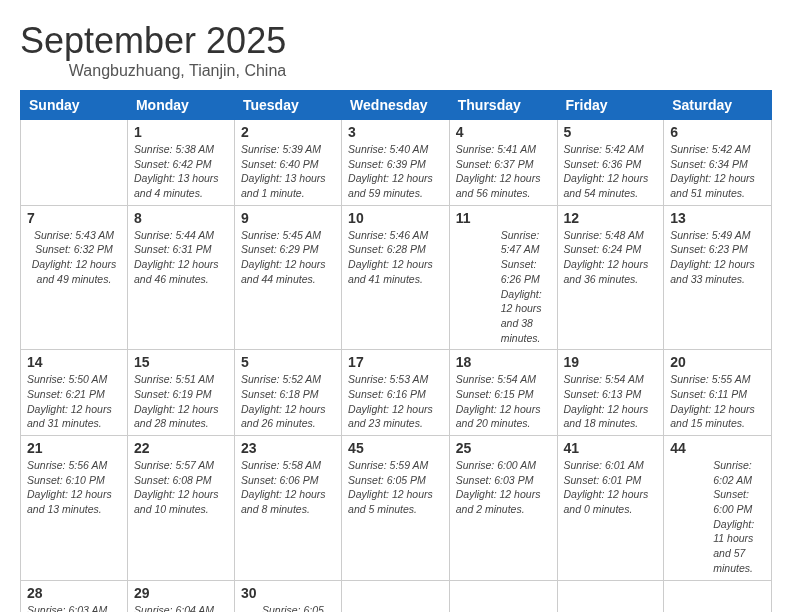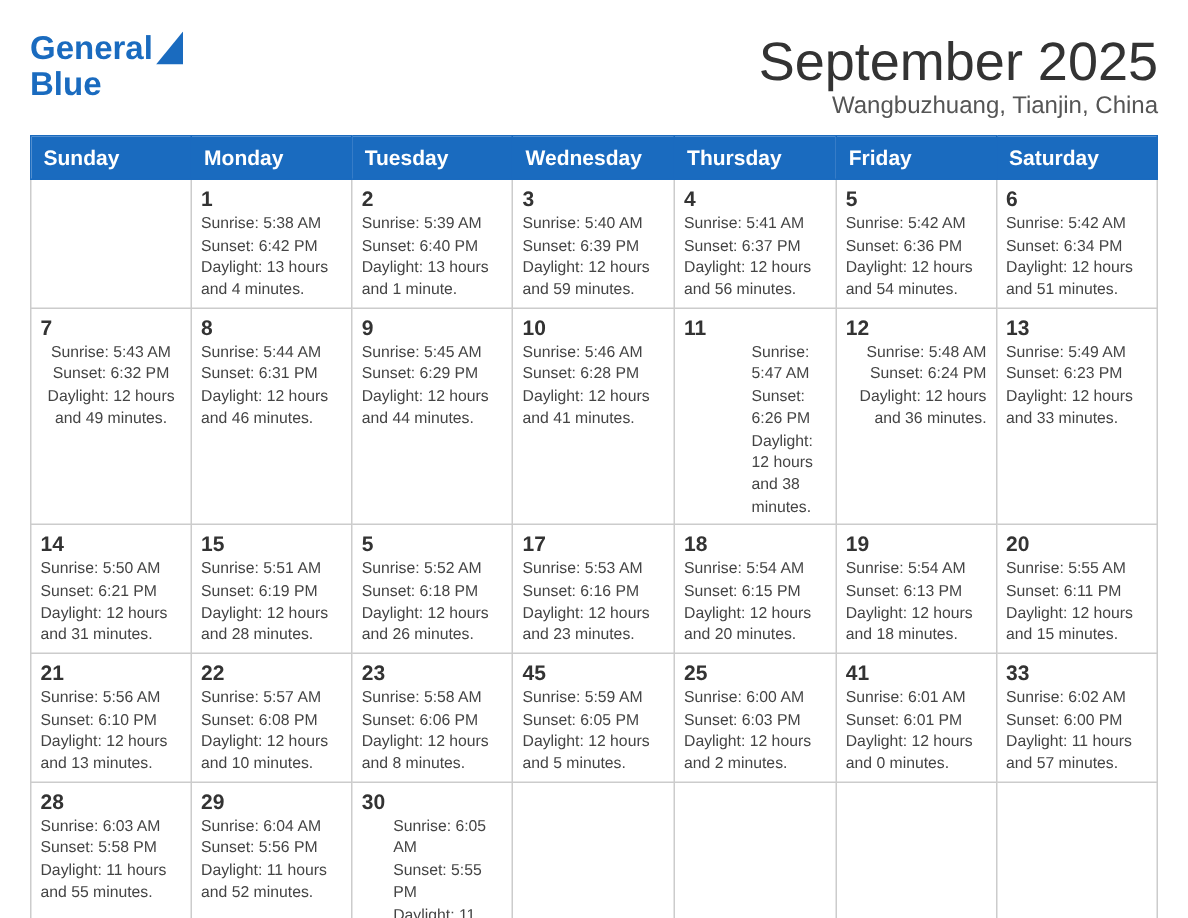--- a/index.html
+++ b/index.html
@@ -67,43 +67,33 @@
     .day-number {
       font-size: 14px;
       font-weight: bold;
       margin-bottom: 2px;
       display: block;
     }
     .day-info {
       font-size: 10.5px;
       line-height: 1.4;
       color: #444;
+      font-style: italic;
     }
     .empty-cell {
       background: #fff;
     }
     .last-row td {
       min-height: 60px;
     }
   </style>
 </head>
 <body>
 
 <div class="header">
-  <div class="logo">
-    <div style="display:flex;flex-direction:column;align-items:flex-start;">
-      <div style="display:flex;align-items:center;">
-        <span class="logo-text"><span>General</span></span>
-        <svg width="18" height="22" viewBox="0 0 18 22" style="margin-left:2px;">
-          <polygon points="0,22 18,22 18,0" fill="#1a6bbf"></polygon>
-        </svg>
-      </div>
-      <span class="logo-text" style="color:#1a6bbf;">Blue</span>
-    </div>
-  </div>
   <div class="title-block">
     <div class="month-title">September 2025</div>
     <div class="location-title">Wangbuzhuang, Tianjin, China</div>
   </div>
 </div>
 
 <table class="calendar">
   <thead>
     <tr>
     <th>Sunday</th>
@@ -192,21 +182,21 @@
         </td>
         <td>
           <span class="day-number">11</span>
           <div class="day-info" style="white-space: pre-line; margin-left: 45px;">Sunrise: 5:47 AM
 Sunset: 6:26 PM
 Daylight: 12 hours
 and 38 minutes.</div>
         </td>
         <td>
           <span class="day-number">12</span>
-          <div class="day-info" style="white-space: pre-line; text-align: right;">Sunrise: 5:48 AM
+          <div class="day-info" style="white-space: pre-line;">Sunrise: 5:48 AM
 Sunset: 6:24 PM
 Daylight: 12 hours
 and 36 minutes.</div>
         </td>
         <td>
           <span class="day-number">13</span>
           <div class="day-info" style="white-space: pre-line;">Sunrise: 5:49 AM
 Sunset: 6:23 PM
 Daylight: 12 hours
 and 33 minutes.</div>
@@ -300,22 +290,22 @@
 and 2 minutes.</div>
         </td>
         <td>
           <span class="day-number">41</span>
           <div class="day-info" style="white-space: pre-line;">Sunrise: 6:01 AM
 Sunset: 6:01 PM
 Daylight: 12 hours
 and 0 minutes.</div>
         </td>
         <td>
-          <span class="day-number">33</span>
-          <div class="day-info" style="white-space: pre-line;">Sunrise: 6:02 AM
+          <span class="day-number">44</span>
+          <div class="day-info" style="white-space: pre-line; margin-left: 43px;">Sunrise: 6:02 AM
 Sunset: 6:00 PM
 Daylight: 11 hours
 and 57 minutes.</div>
         </td>
       </tr>
       <tr class="last-row">
         <td>
           <span class="day-number">28</span>
           <div class="day-info" style="white-space: pre-line;">Sunrise: 6:03 AM
 Sunset: 5:58 PM

